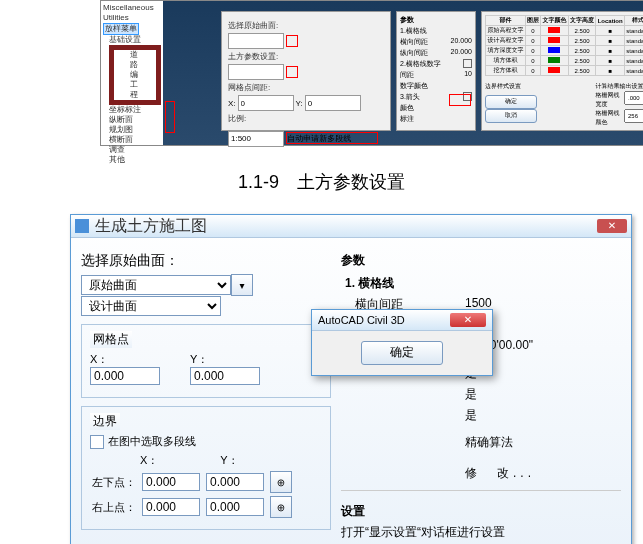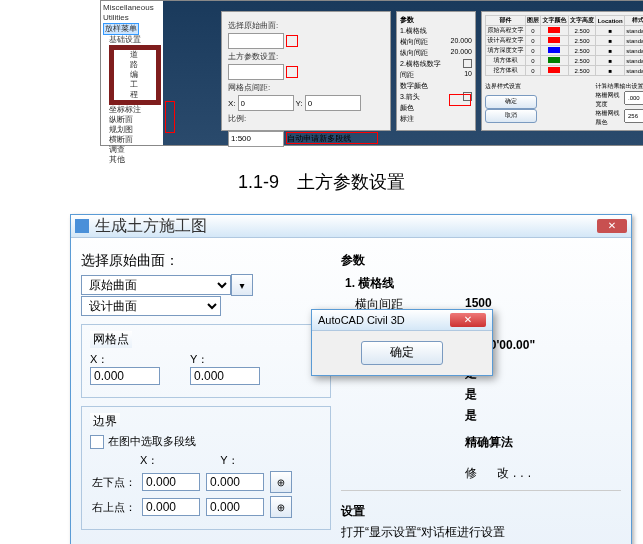--- a/index.html
+++ b/index.html
@@ -46,21 +46,21 @@
 .xyrow input{width:70px}
 .chkrow{display:flex;align-items:center;gap:4px;margin:4px 0}
 .chkbox{width:12px;height:12px;border:1px solid #7a9ac0;background:#fff}
 .ptrow{display:flex;align-items:center;gap:6px;margin:3px 0}
 .ptrow .plbl{width:46px;text-align:right}
 .ptrow input{width:58px}
 .params{font-size:12px}
 .params .hdr{font-weight:bold;margin:4px 0}
 .params .prow{display:flex;margin:2px 0}
 .params .pname{width:110px;padding-left:14px}
-.params .pval{font-weight:bold}
+.params .pval{font-weight:normal}
 .params .pname.l1{padding-left:4px}
 .modal{position:absolute;left:240px;top:94px;width:180px;background:#f0f0f0;border:1px solid #5a9bd5;box-shadow:3px 3px 8px rgba(0,0,0,.4);z-index:10}
 .modal .mtitle{background:linear-gradient(to bottom,#fff,#d4e7f7);height:20px;display:flex;align-items:center;padding:0 6px;border-bottom:1px solid #b0c8e0;font-size:11px}
 .modal .mtitle .mt{flex:1}
 .modal .mtitle .mclose{width:36px;height:14px;background:linear-gradient(to bottom,#e77,#c33);color:#fff;text-align:center;font-size:10px;line-height:14px;border-radius:2px}
 .modal .mbody{padding:14px 10px;text-align:center;font-size:12px}
 .modal .mbtn{text-align:center;padding:10px}
 .btn{display:inline-block;min-width:60px;height:22px;border:1px solid #7a9ac0;background:linear-gradient(to bottom,#fff,#dce8f4);font-size:12px;text-align:center;line-height:20px;padding:0 10px;border-radius:3px}
 .progressrow{display:flex;align-items:center;gap:6px;padding:6px 10px}
 </style>

